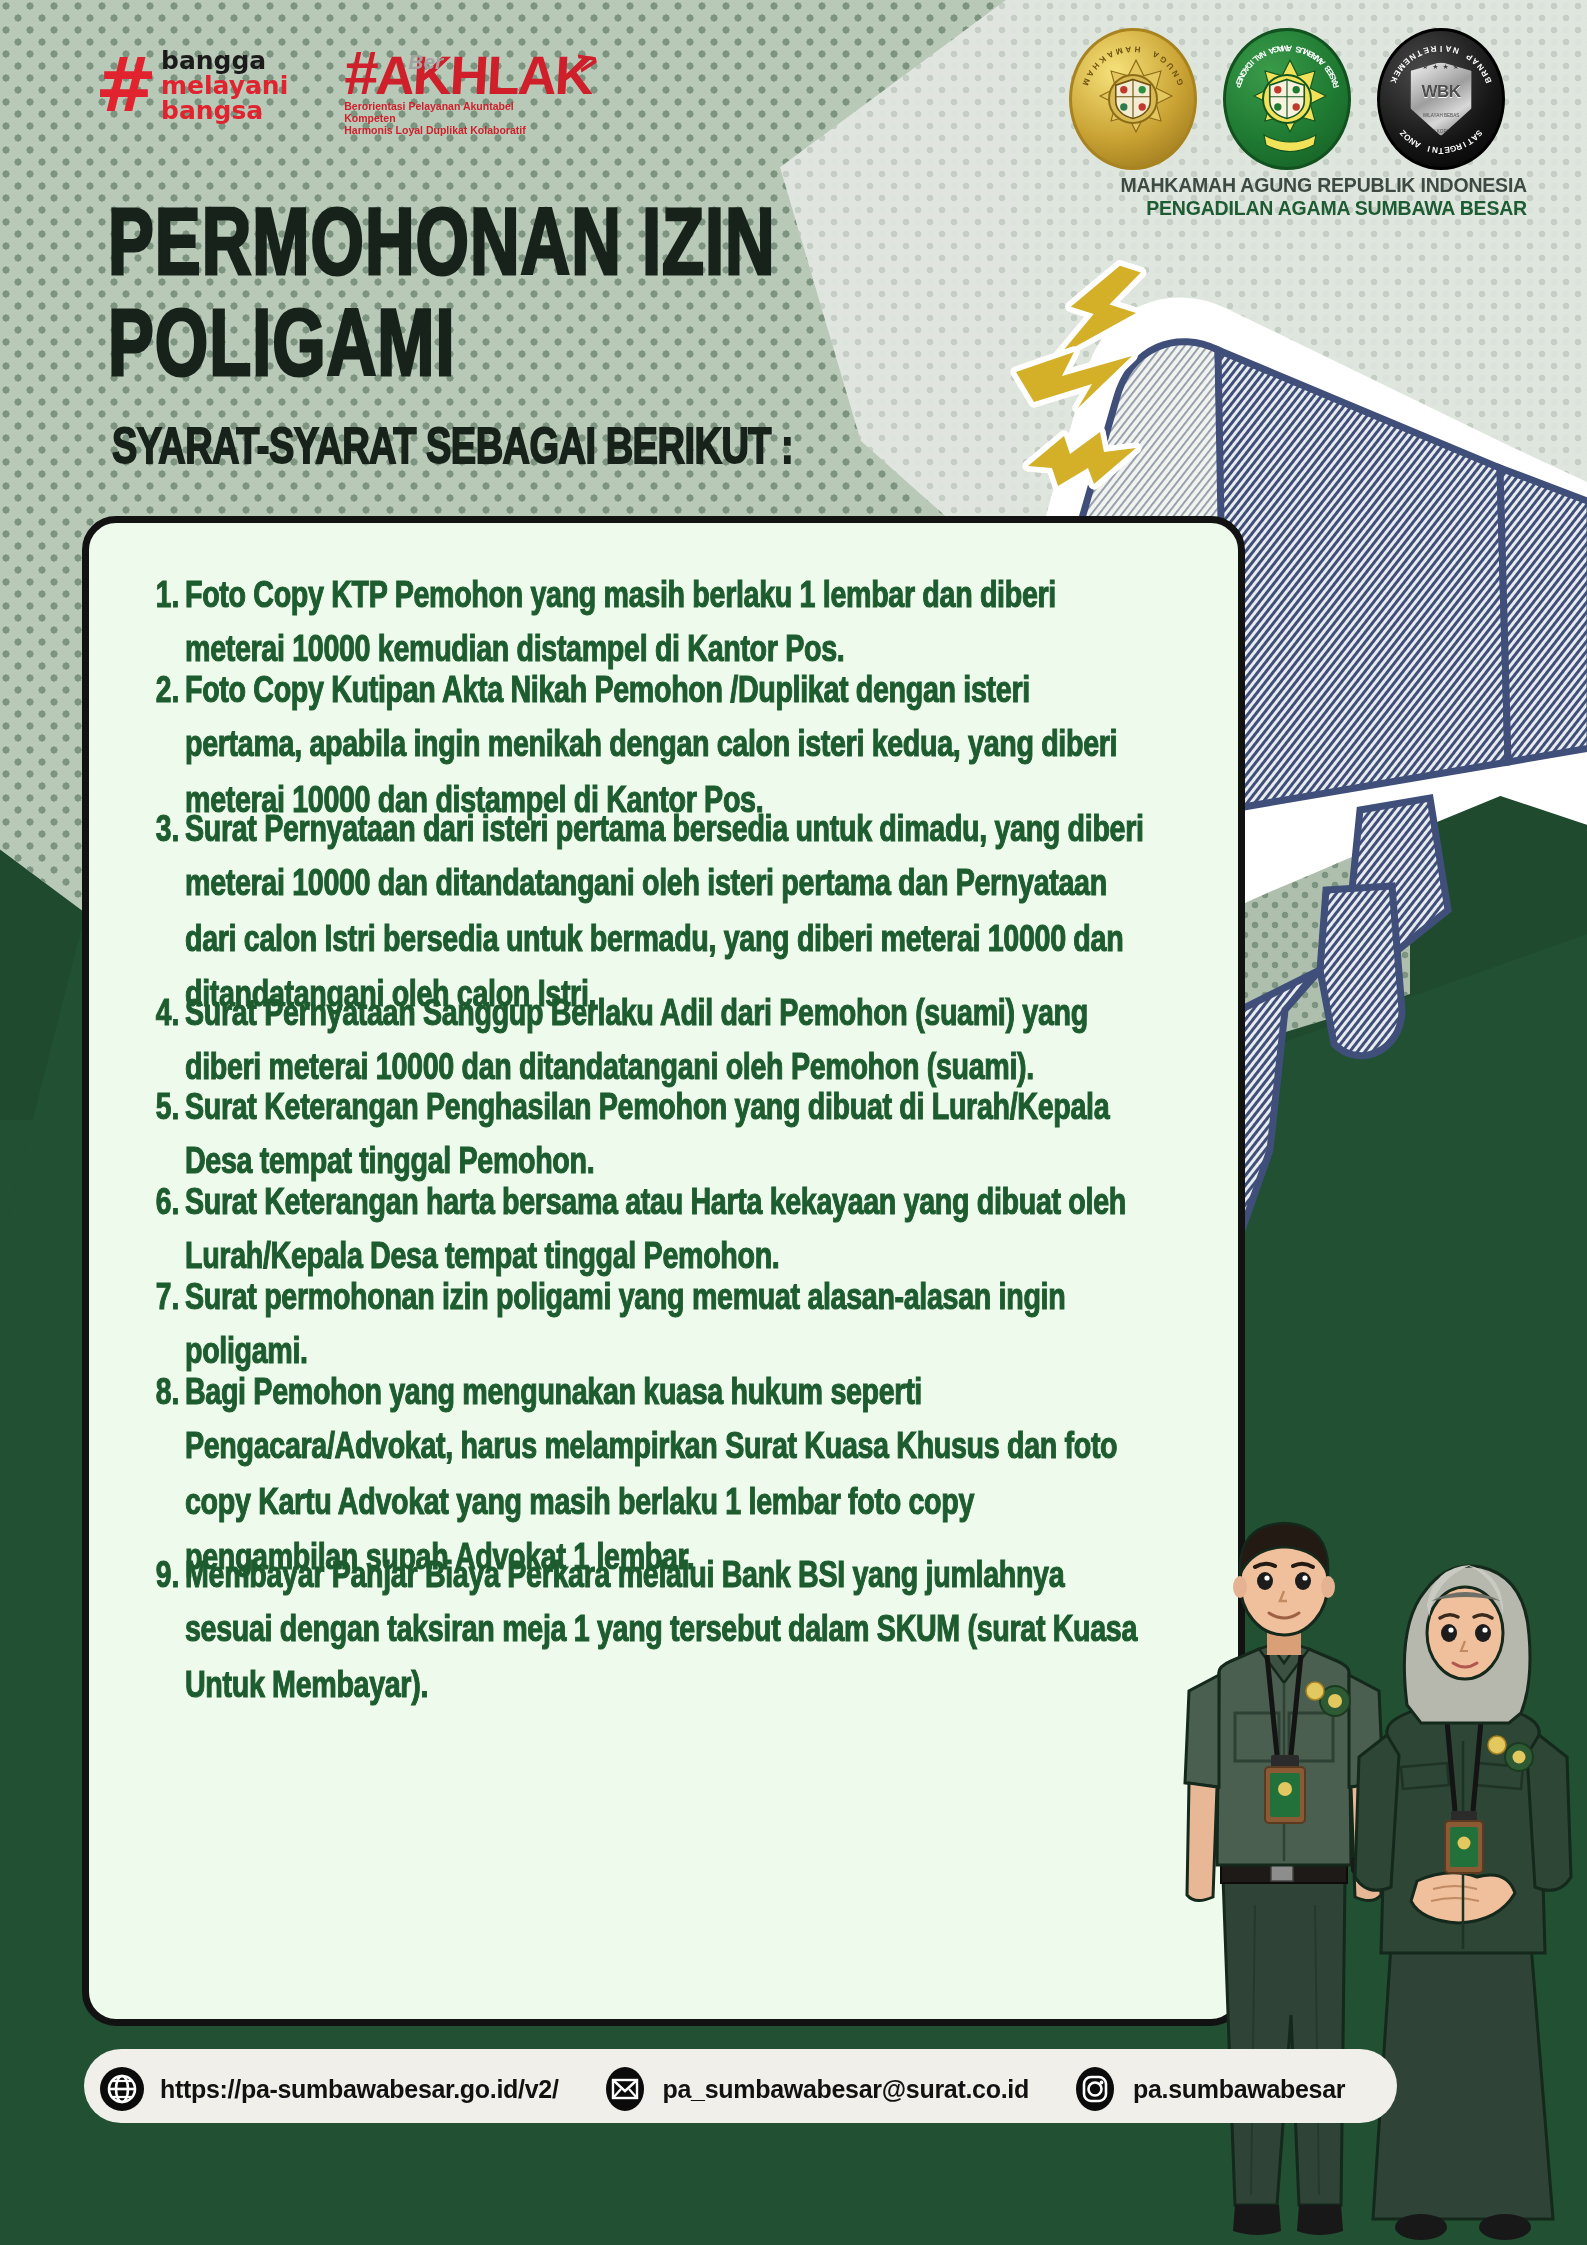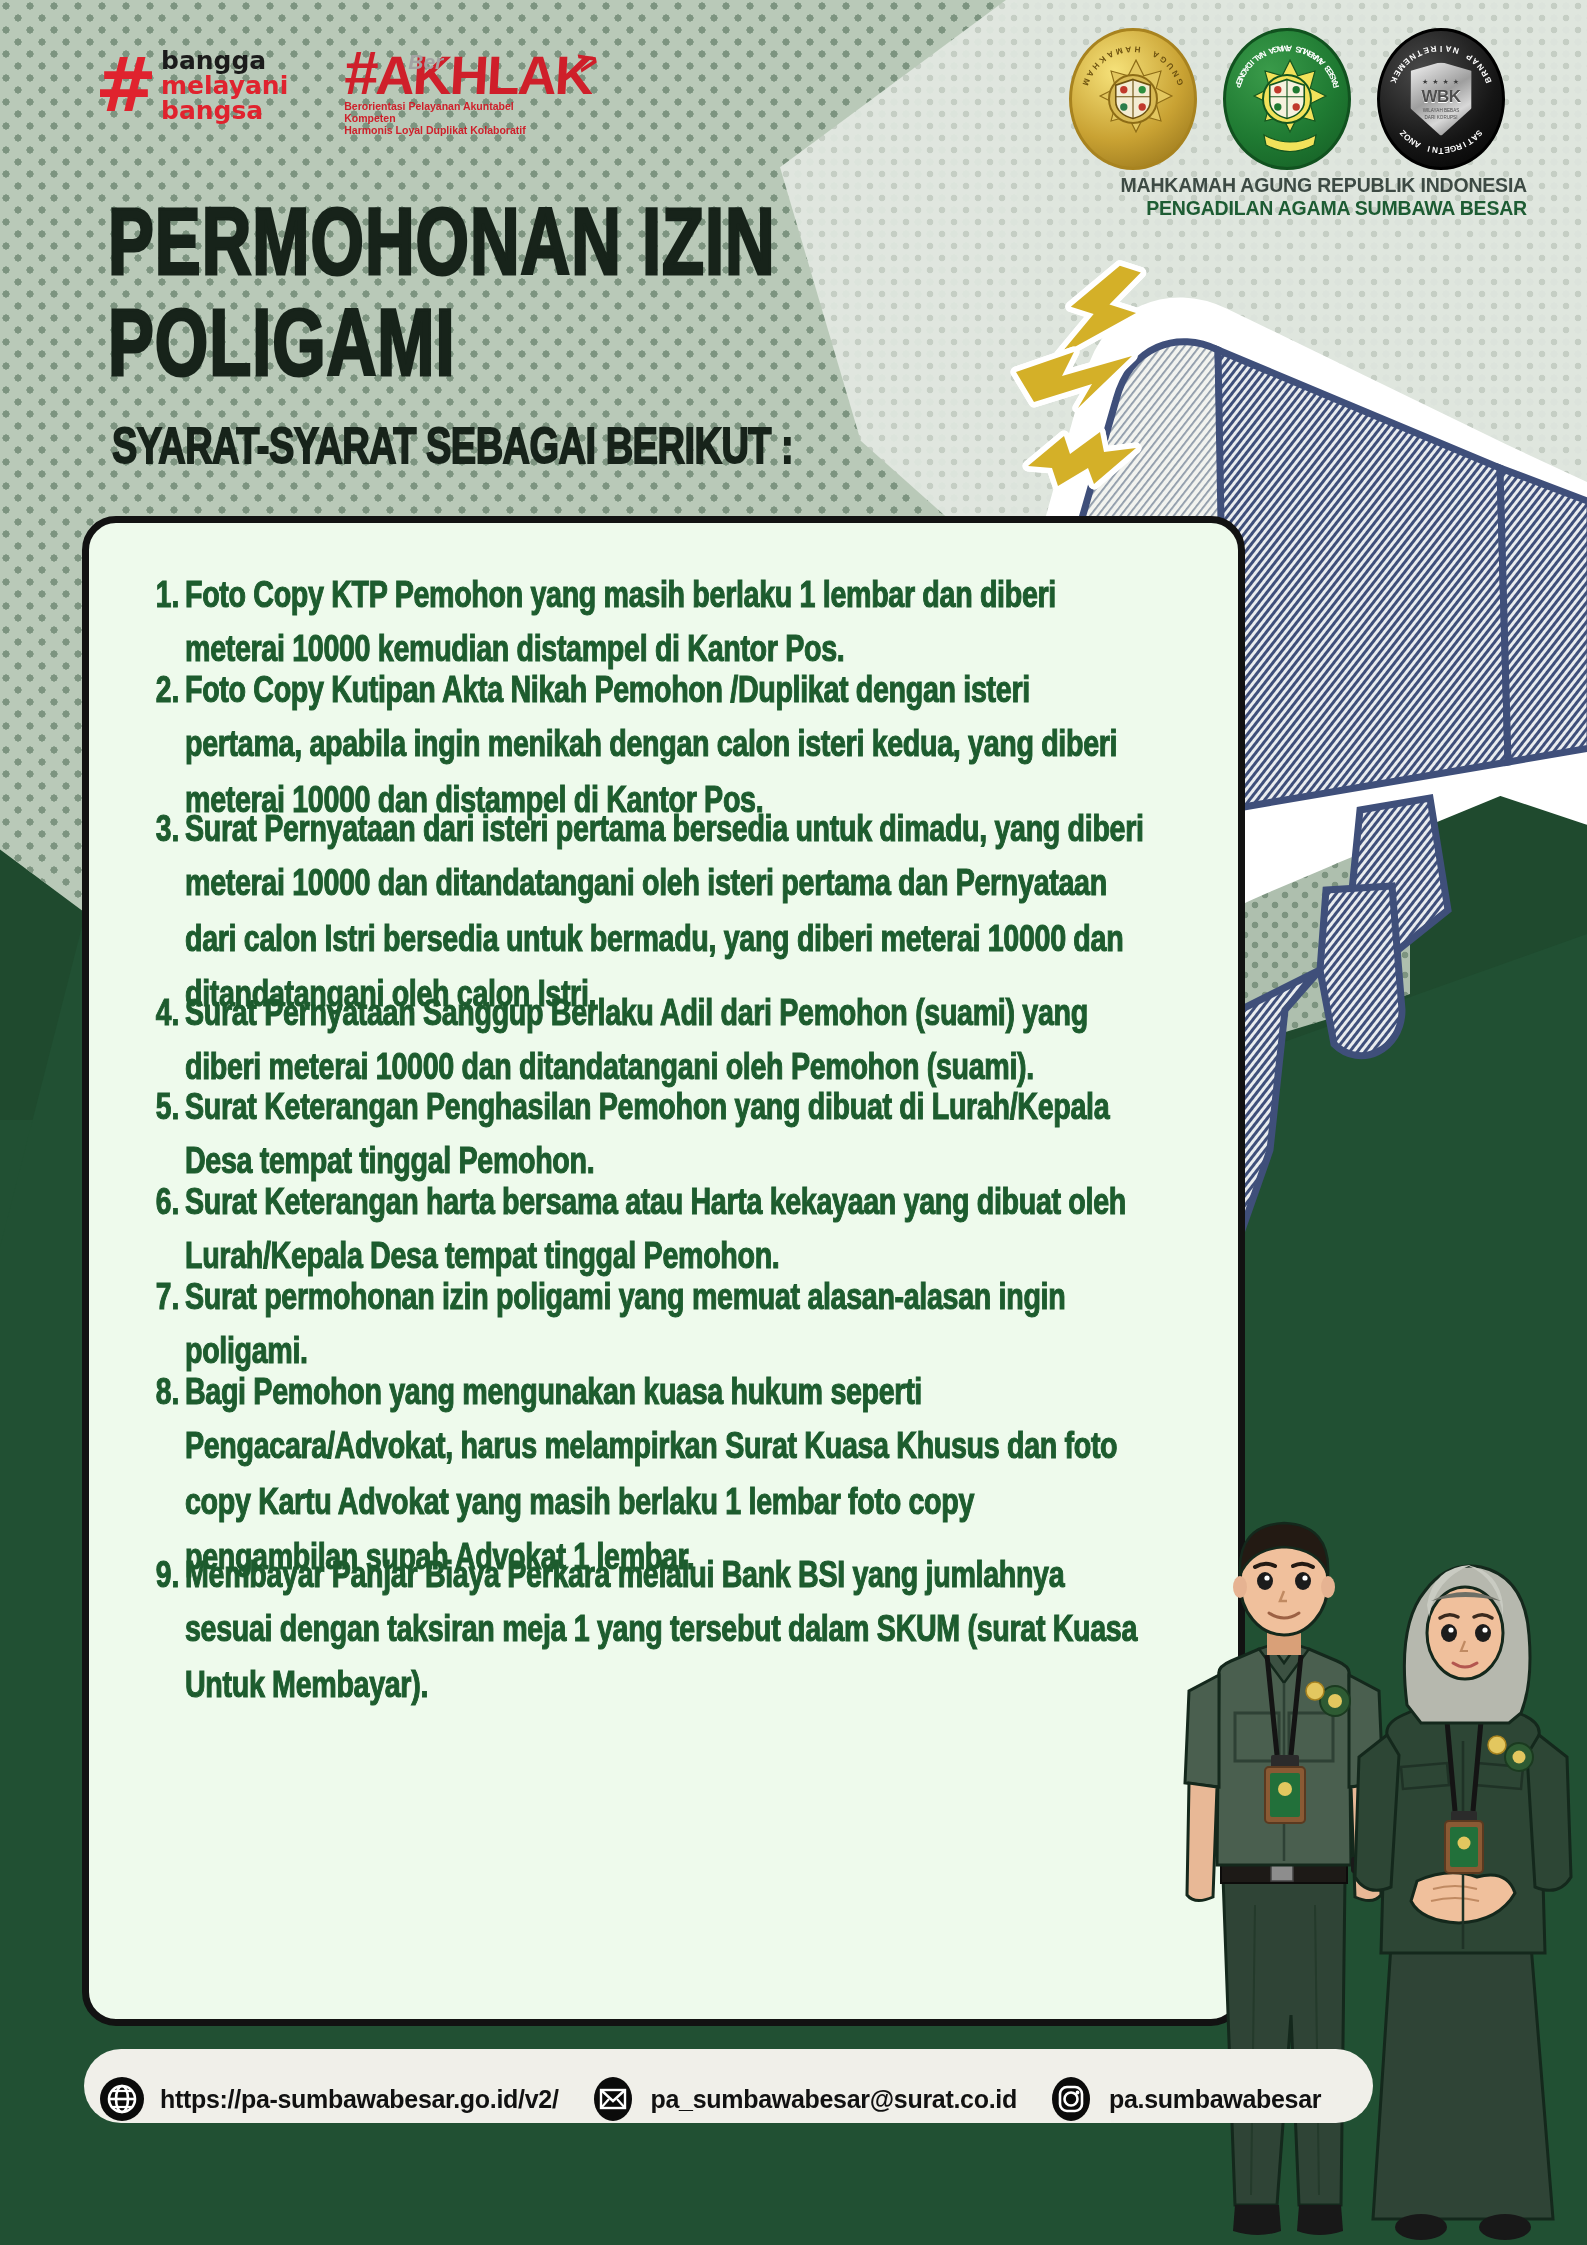--- a/index.html
+++ b/index.html
@@ -105,21 +105,21 @@
 
   .seal-core{ width:50px; height:50px; border-radius:50%; position:relative; z-index:3; }
   .seal-gold .seal-core{ background:#d9bb55; border:2px solid #8d6c16; }
   .seal-green .seal-core{ background:#f2e25a; border:2px solid #14561f; }
   .star-burst{ position:absolute; width:78px; height:78px; left:25px; top:26px; z-index:2; }
 
   .wbk-shield{
     width:62px; height:74px; z-index:3; position:relative;
     background:linear-gradient(150deg,#f2f2f2,#9e9e9e 45%,#d8d8d8 70%,#6f6f6f);
     clip-path: polygon(50% 0, 100% 12%, 100% 62%, 50% 100%, 0 62%, 0 12%);
-    display:flex; flex-direction:column; align-items:center; justify-content:center;
+    display:flex; flex-direction:column; align-items:center; justify-content:space-between;
     border:1px solid #555;
   }
   .wbk-stars{ font-size:7px; color:#3a3a3a; letter-spacing:1px; margin-bottom:1px; }
   .wbk-text{ font-size:17px; font-weight:bold; color:#4d4d4d;
      text-shadow:0 1px 0 #fff; font-family:"Liberation Sans", sans-serif; letter-spacing:-.5px; }
   .wbk-sub{ font-size:4.6px; color:#4d4d4d; text-align:center; line-height:1.25; margin-top:1px; }
 
   .ministry-lines{ text-align:right; margin-top:4px; }
   .ministry-l1{ font-size:19.5px; font-weight:bold; color:#3d4a44; letter-spacing:-.2px;
      font-family:"Liberation Sans", sans-serif; }
@@ -178,21 +178,21 @@
     width:104.7%;
   }
 
   
   .people{ position:absolute; right:8px; bottom:0; width:420px; height:740px; }
 
   
   .footer{
     position:absolute; left:84px; bottom:122px;
     height:74px; background:#f0efe9; border-radius:37px;
-    display:flex; align-items:flex-end; padding:0 26px 0 14px; gap:4px;
+    display:flex; align-items:flex-start; padding:16px 26px 0 14px; gap:16px;
   }
   .fitem{ display:flex; align-items:center; gap:14px; padding-right:26px; }
   .fitem + .fitem{ padding-left:0; }
   .ficon{ width:48px; height:48px; flex:0 0 auto; }
   .ftext{
     font-family:"Liberation Sans", sans-serif;
     font-weight:bold; font-size:25px; color:#111;
     letter-spacing:-.3px; white-space:nowrap;
   }
 </style>

